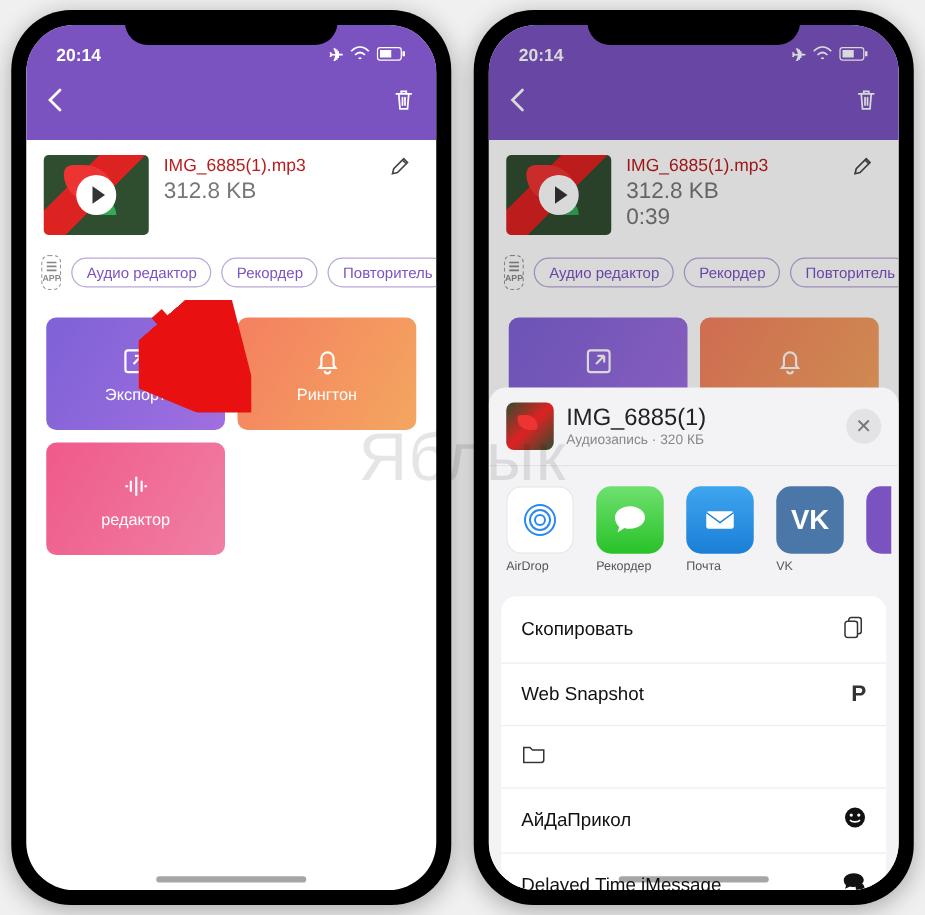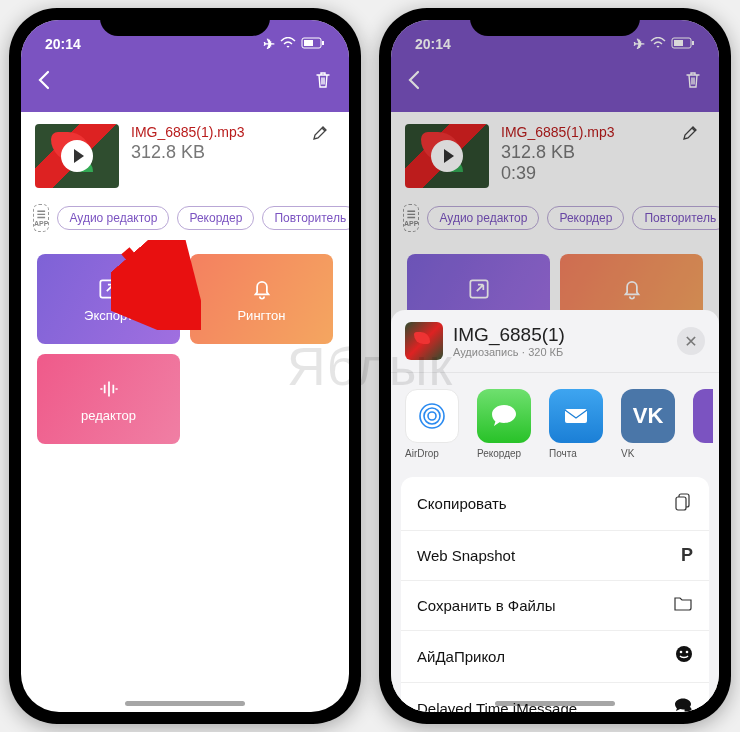--- a/index.html
+++ b/index.html
@@ -459,21 +459,20 @@
                 <rect x="6" y="3" width="10" height="13" rx="2" stroke="#333" fill="none" stroke-width="1.2"></rect>
                 <rect x="3" y="6" width="10" height="13" rx="2" stroke="#333" fill="#fff" stroke-width="1.2"></rect>
               </svg>
           </span>
         </div>
         <div class="action-row">
           <span>Web Snapshot</span>
           <span class="action-ico" style="font-weight:900">P</span>
         </div>
         <div class="action-row">
-          <span>Сохранить в Файлы</span>
           <span class="action-ico">
             <svg width="20" height="16" viewBox="0 0 20 16">
                 <path d="M2 3h5l2 2h9v8a2 2 0 01-2 2H2V3z" stroke="#333" fill="none" stroke-width="1.2"></path>
               </svg>
           </span>
         </div>
         <div class="action-row">
           <span>АйДаПрикол</span>
           <span class="action-ico">
             <svg width="18" height="18" viewBox="0 0 18 18">

